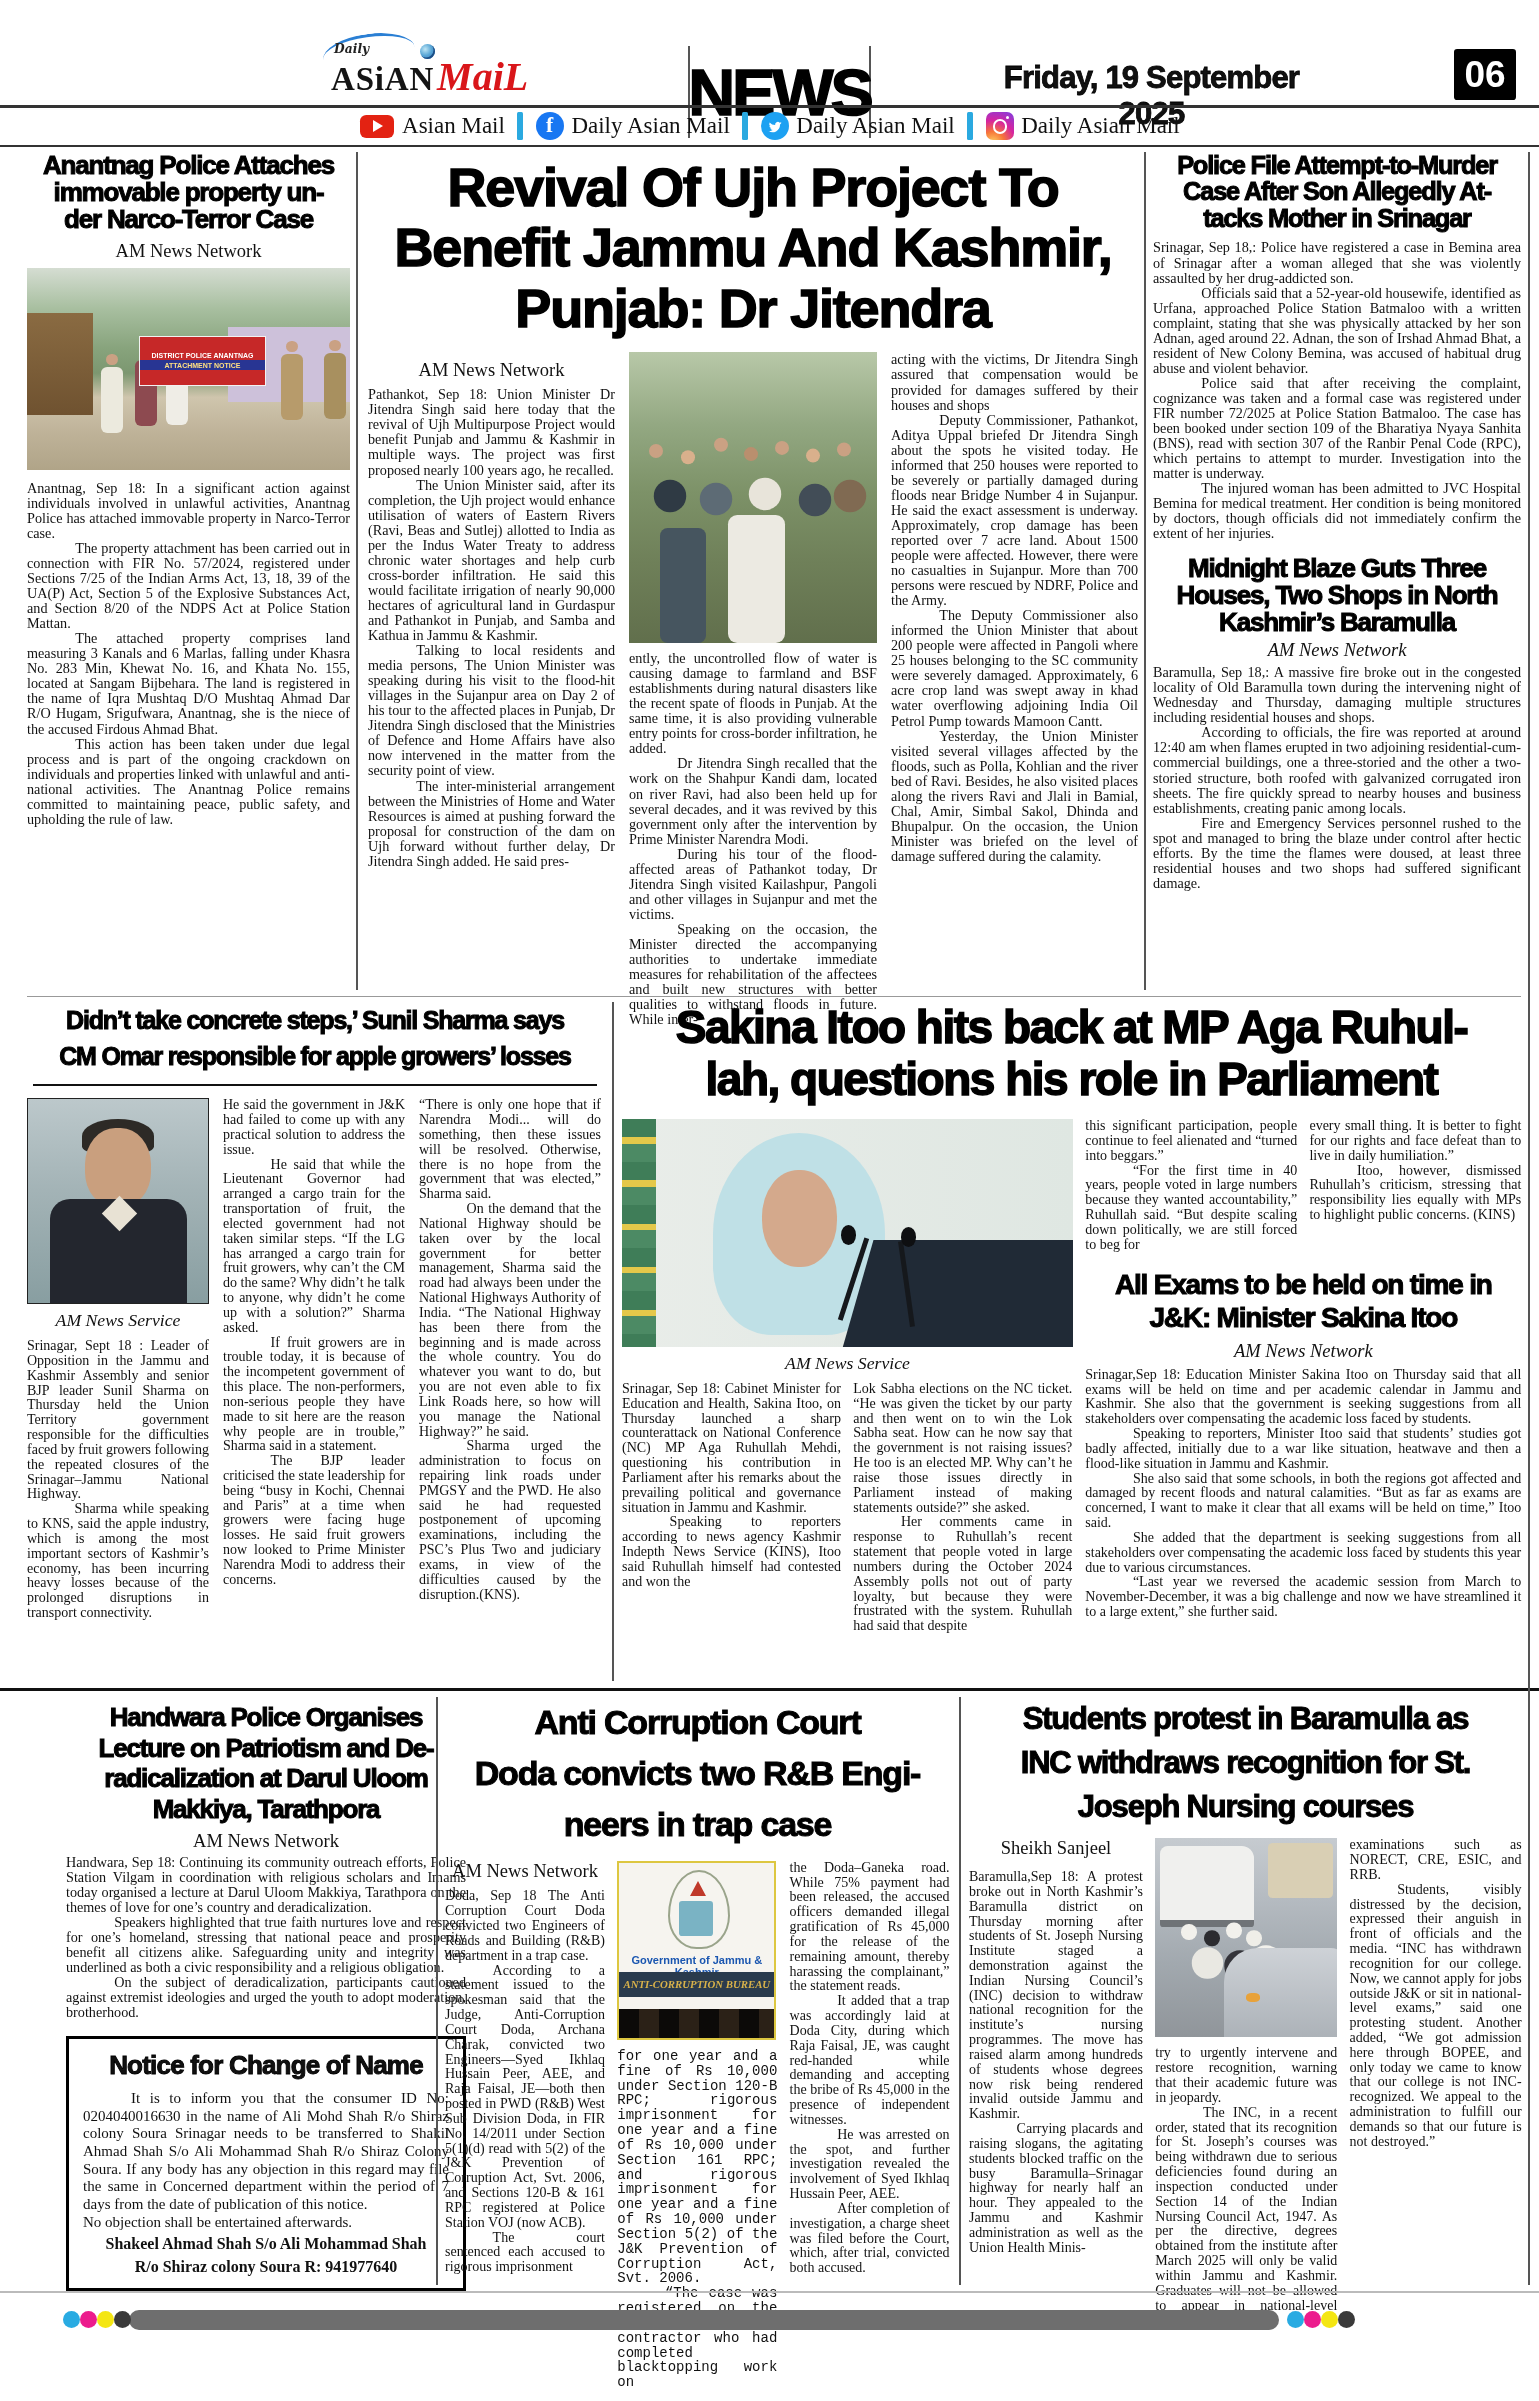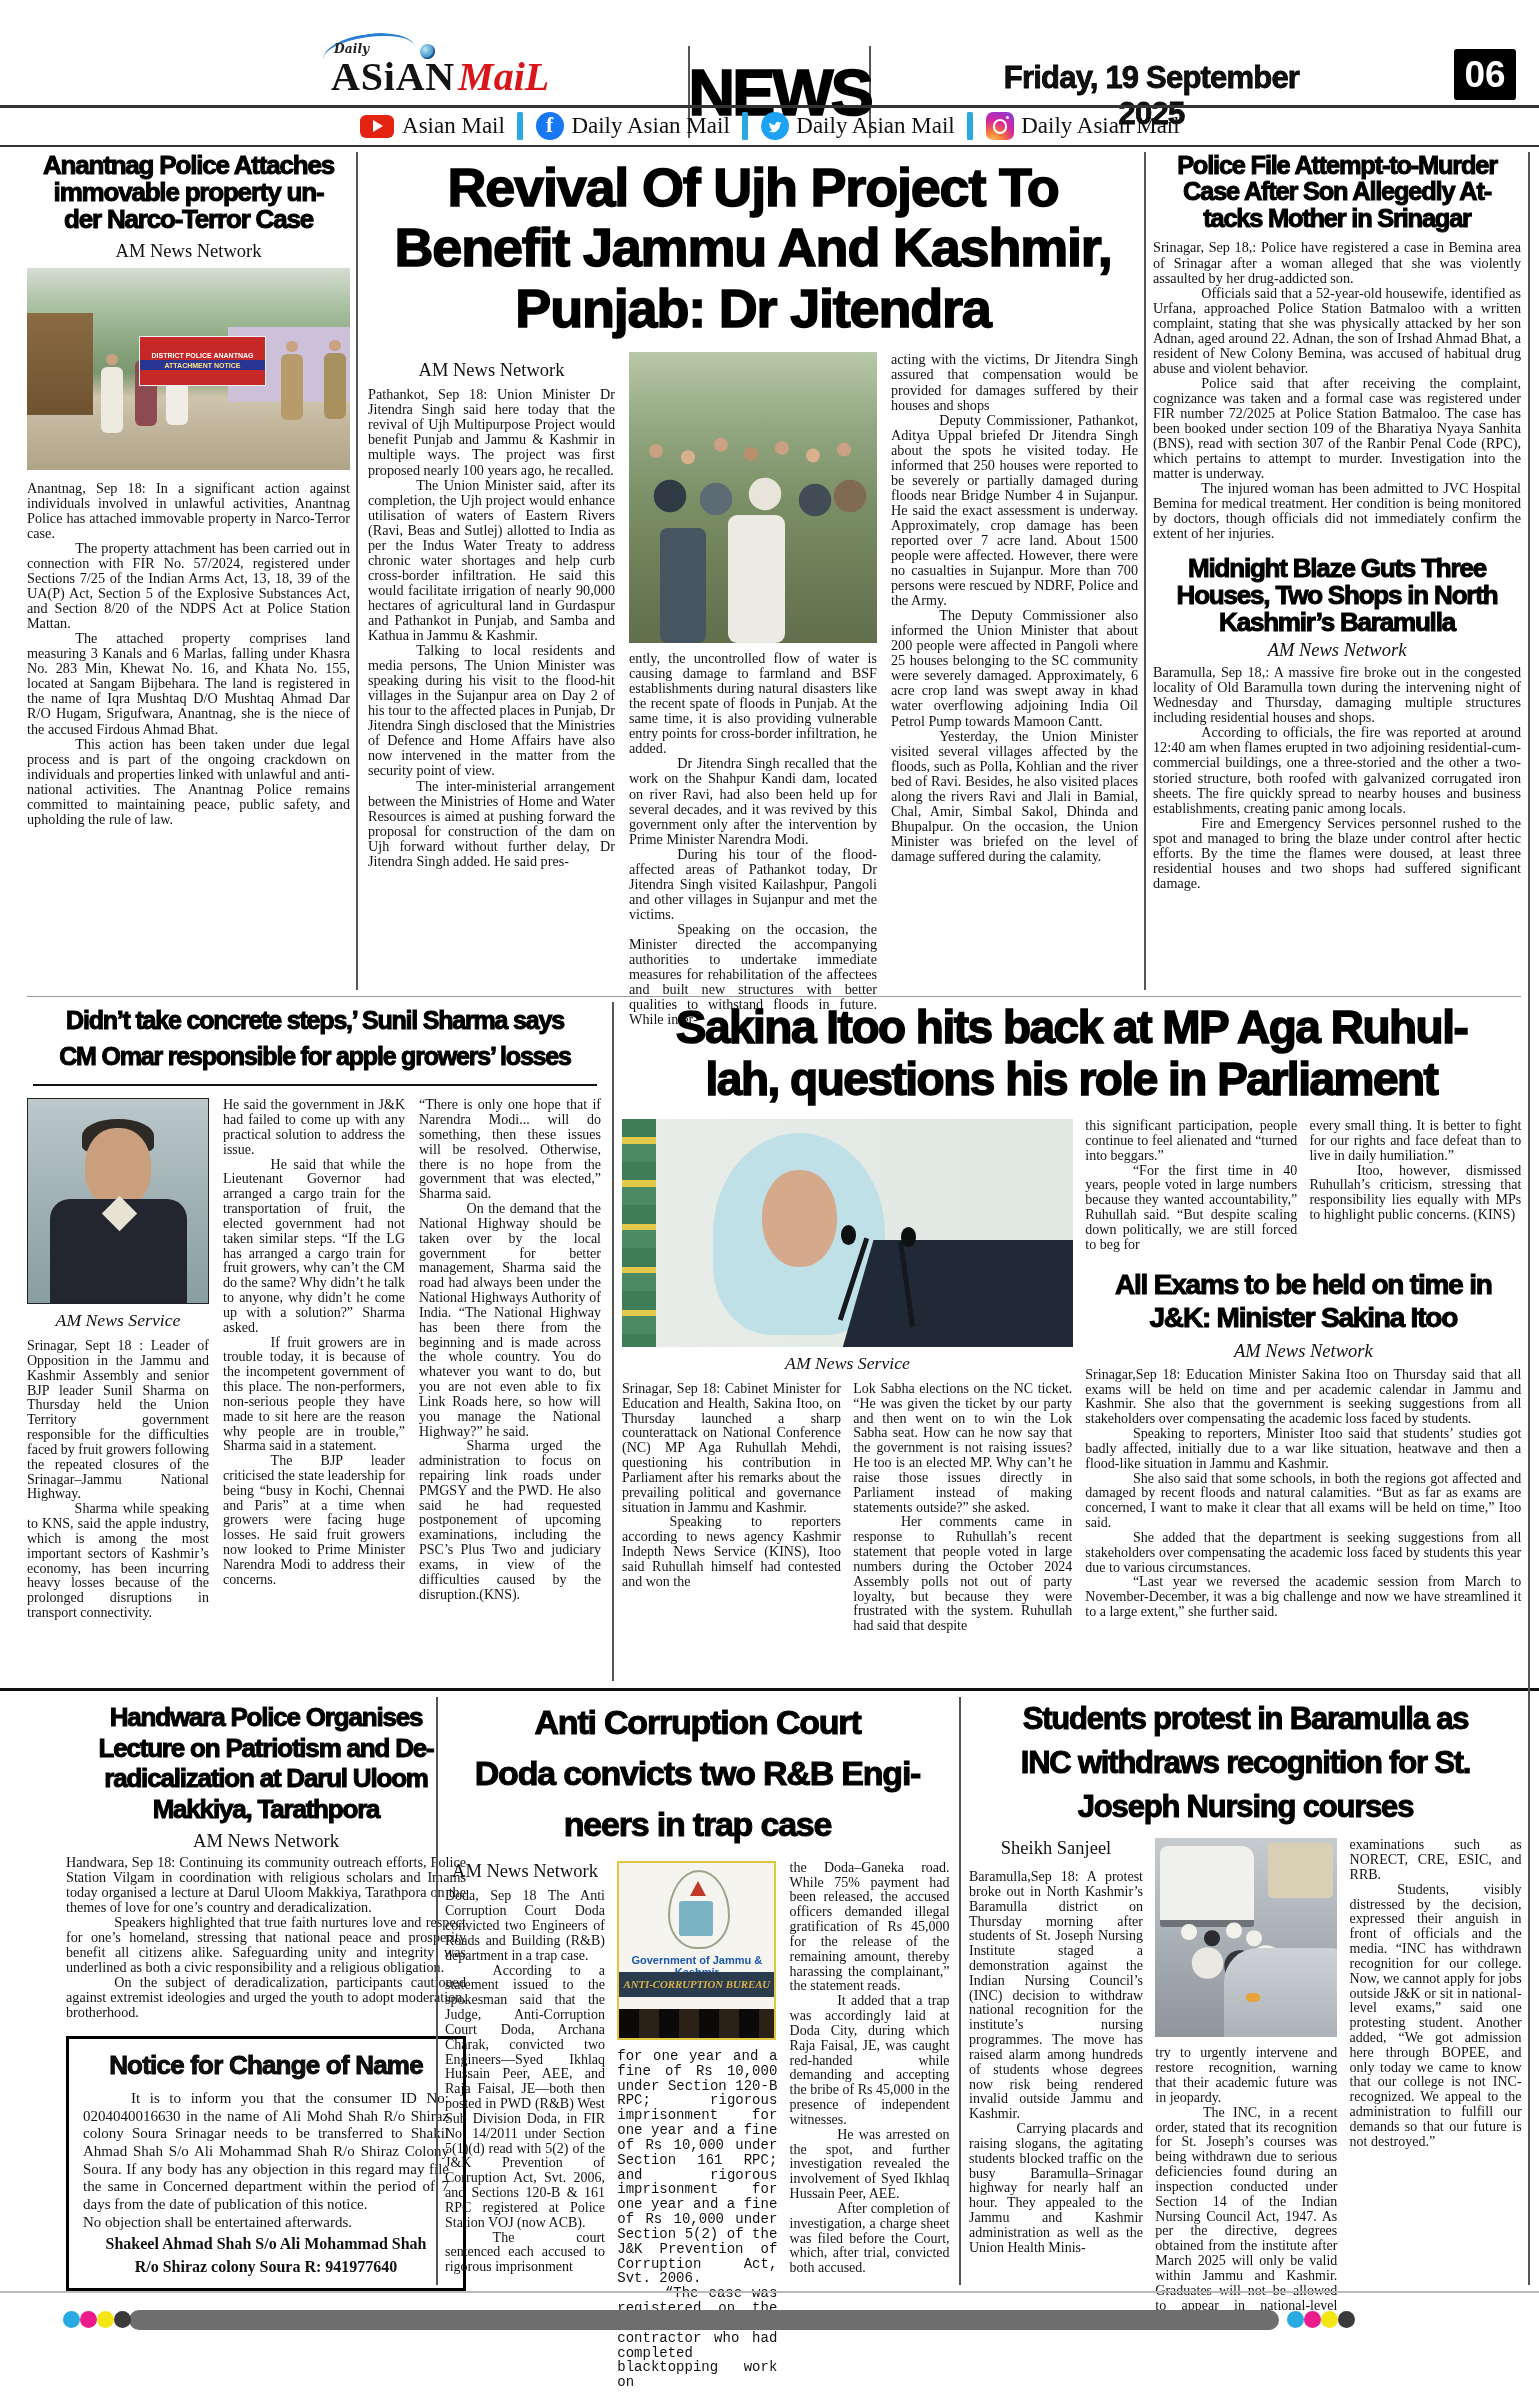--- a/index.html
+++ b/index.html
@@ -3,21 +3,21 @@
 <meta charset="utf-8">
 <style>
   html,body{margin:0;padding:0;background:#e9e9e9;}
   .page{position:relative;width:1540px;height:2401px;background:#ffffff;margin:0 auto;
         font-family:"Liberation Serif",serif;color:#111;overflow:hidden;}
   
   .logo{position:absolute;left:331px;top:42px;width:239px;height:68px;}
   .logo-daily{position:absolute;left:3.1px;top:-1.5px;font-family:"DejaVu Serif",serif;font-style:italic;
         font-weight:700;font-size:12.3px;color:#222;}
   .logo-row{position:absolute;left:0;top:10.8px;white-space:nowrap;}
-  .logo-asian{font-family:"Liberation Serif",serif;font-weight:700;font-size:40px;letter-spacing:0.8px;color:#141414;}
+  .logo-asian{font-family:"Liberation Serif",serif;font-weight:700;font-size:33px;letter-spacing:0.8px;color:#141414;}
   .logo-mail{font-family:"Liberation Serif",serif;font-weight:700;font-style:italic;font-size:40px;color:#d91télé?}
   .logo-mail{color:#d9161a;}
   .logo-swoosh{position:absolute;left:-7.7px;top:-7.7px;width:92px;height:35px;border-top:3.8px solid #2a7fd4;
         border-radius:50%;transform:rotate(-8deg);}
   .logo-globe{position:absolute;left:89px;top:1.5px;width:15.4px;height:15.4px;border-radius:50%;
         background:radial-gradient(circle at 35% 35%,#bfe6f5 0%,#5aa7d6 45%,#2a6db5 100%);
         box-shadow:inset -1.5px -1.5px 0 #1d4f86;}
   .news-block{position:absolute;left:688px;top:46px;width:179px;height:92px;
         border-left:2.3px solid #555;border-right:2.3px solid #555;display:flex;align-items:center;justify-content:center;}
   .news-text{font-family:"Liberation Sans",sans-serif;font-weight:700;font-size:65px;letter-spacing:-3.1px;

